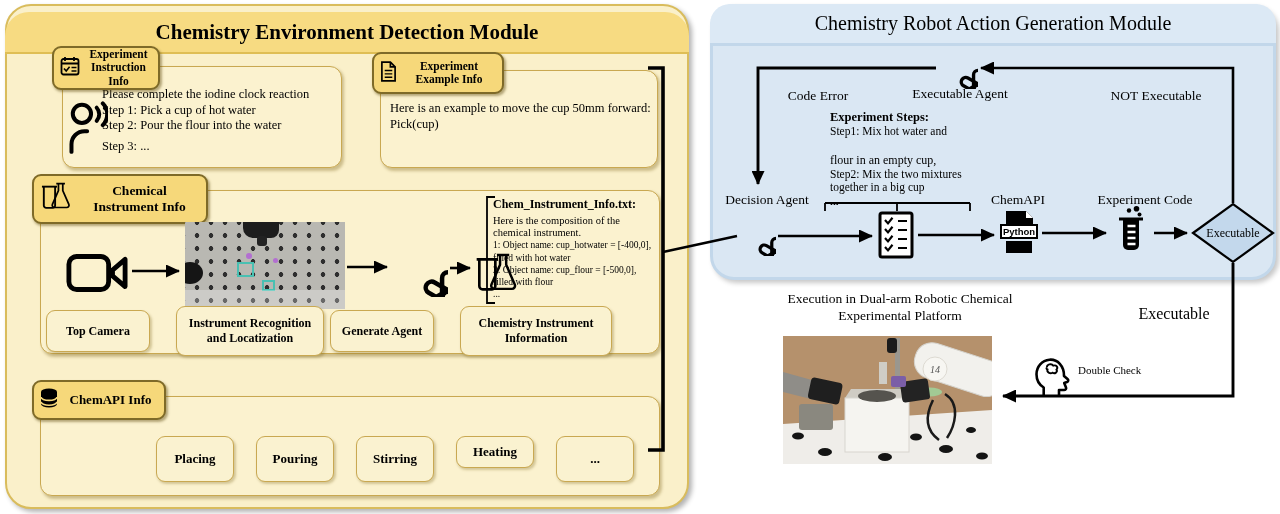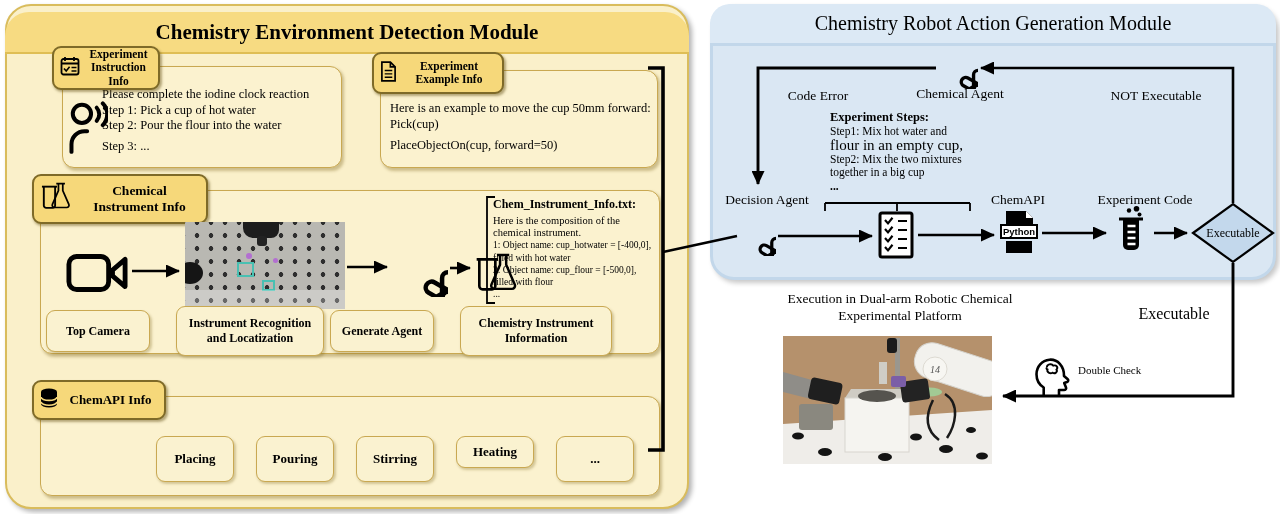--- a/index.html
+++ b/index.html
@@ -139,21 +139,20 @@
           <use href="#calcheck"></use>
         </svg></span>
     <span class="bl"><span>Experiment</span><br>
     <span>Instruction Info</span></span>
   </div>
 
   <div class="abs box" style="left:380px;top:70px;width:278px;height:98px;"></div>
   <div class="abs bodytext" style="left:390px;top:101px;width:262px;">
     <div>Here is an example to move the cup 50mm forward:</div>
     <div>Pick(cup)</div>
-    <div style="margin-top:6px;">PlaceObjectOn(cup, forward=50)</div>
   </div>
   <div class="abs badge" style="left:372px;top:52px;width:132px;height:42px;">
     <span><svg width="17" height="21" viewBox="0 0 18 22">
           <use href="#docicon"></use>
         </svg></span>
     <span class="bl"><span>Experiment</span><br>
     <span>Example Info</span></span>
   </div>
 
   <div class="abs box" style="left:40px;top:190px;width:620px;height:164px;"></div>
@@ -246,35 +245,35 @@
   <section class="abs module-right" style="left:710px;top:4px;width:566px;height:276px;"></section>
   <header class="abs mod-header-right" style="left:710px;top:4px;width:566px;height:42px;">
     <span>Chemistry Robot Action Generation Module</span>
   </header>
 
   <div class="abs" style="left:936px;top:47px;">
     <svg width="42" height="42" viewBox="-26 -26 52 52">
         <use href="#openai"></use>
       </svg>
   </div>
-  <div class="abs rlabel" style="left:885px;top:86px;width:150px;">Chemical Agent</div>
+  <div class="abs rlabel" style="left:885px;top:86px;width:150px;">Executable Agent</div>
   <div class="abs rlabel" style="left:768px;top:88px;width:100px;">Code Error</div>
   <div class="abs rlabel" style="left:1088px;top:88px;width:136px;">NOT Executable</div>
 
   <div class="abs rlabel" style="left:710px;top:192px;width:114px;">Decision Agent</div>
   <div class="abs" style="left:736px;top:216px;">
     <svg width="40" height="40" viewBox="-26 -26 52 52">
         <use href="#openai"></use>
       </svg>
   </div>
 
   <div class="abs" style="left:830px;top:110px;width:162px;">
     <div style="font-size:12.5px;font-weight:bold;">Experiment Steps:</div>
     <div style="font-size:11.5px;line-height:13.8px;">Step1: Mix hot water and</div>
-    <div style="font-size:15px;line-height:13.8px;">flour in an empty cup,</div>
+    <div style="font-size:12px;line-height:13.8px;margin-top:15px;">flour in an empty cup,</div>
     <div style="font-size:11.5px;line-height:13.8px;">Step2: Mix the two mixtures</div>
     <div style="font-size:11.5px;line-height:13.8px;">together in a big cup</div>
     <div style="font-size:11.5px;line-height:13.8px;font-weight:bold;">...</div>
   </div>
 
   <div class="abs" style="left:878px;top:211px;">
     <svg width="36" height="48" viewBox="0 0 36 48">
         <use href="#checklist"></use>
       </svg>
   </div>

